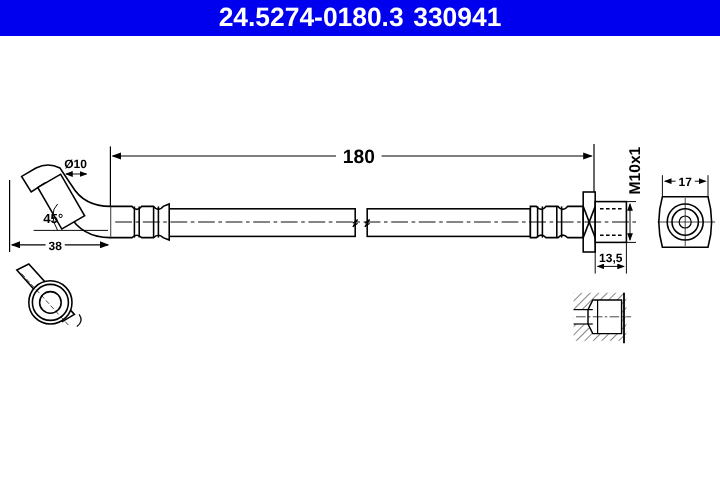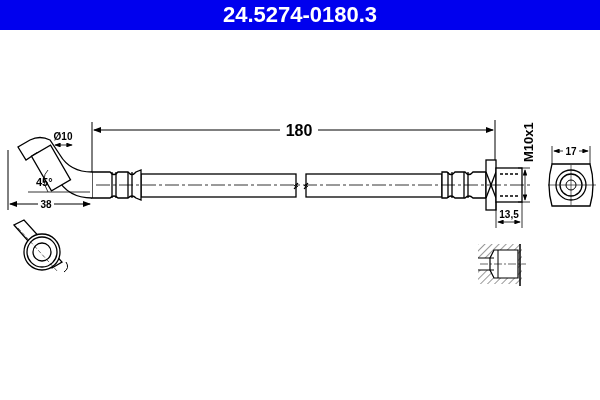--- a/index.html
+++ b/index.html
@@ -8,20 +8,21 @@
             display:flex; align-items:center; justify-content:center; font-weight:bold; font-size:22px; }
   .header span { margin:0 4px; }
   svg { position:absolute; left:0; top:0; }
   .lbl { font-family:"Liberation Sans", sans-serif; font-weight:bold; fill:#000; }
 </style>
 </head>
 <body>
 
 <div class="header">
   <span>24.5274-0180.3</span>
+  <span>330941</span>
 </div>
 
 <svg width="600" height="400" viewBox="0 0 600 400">
   <defs>
     <marker id="arr" markerWidth="8" markerHeight="6" refX="7" refY="3" orient="auto">
       <path d="M0,0 L8,3 L0,6 z" fill="#000"></path>
     </marker>
     <marker id="arrs" markerWidth="8" markerHeight="6" refX="1" refY="3" orient="auto">
       <path d="M8,0 L0,3 L8,6 z" fill="#000"></path>
     </marker>

